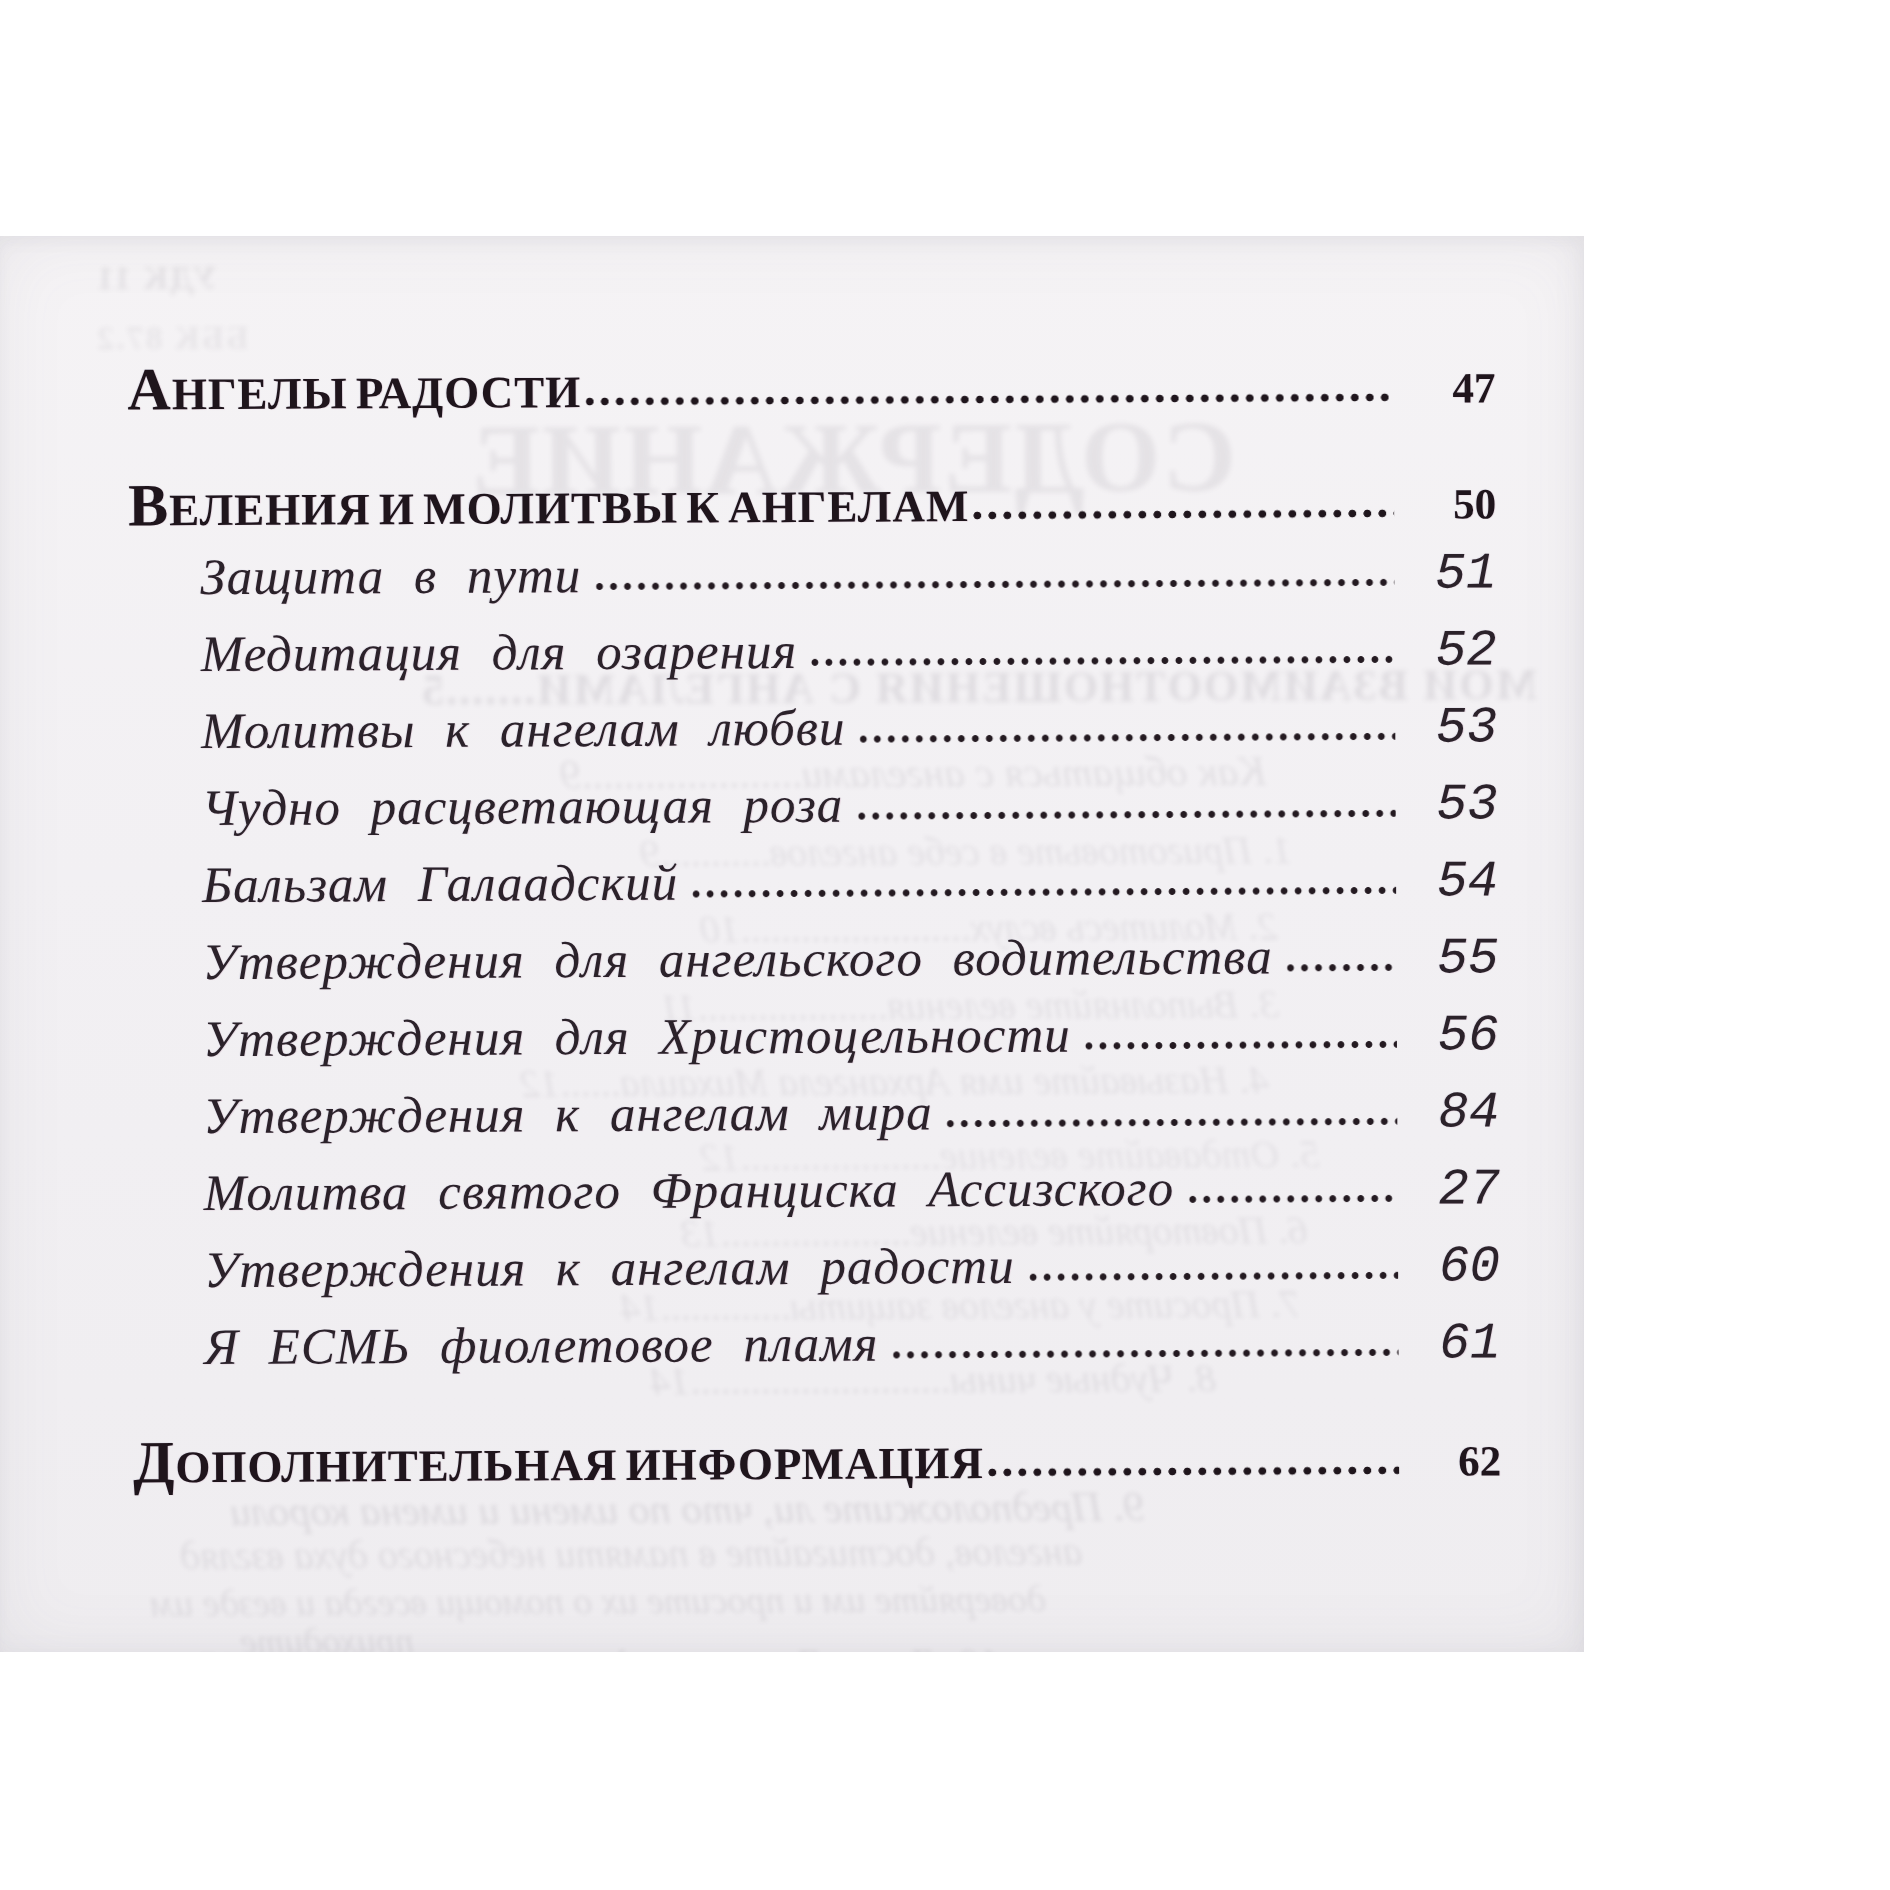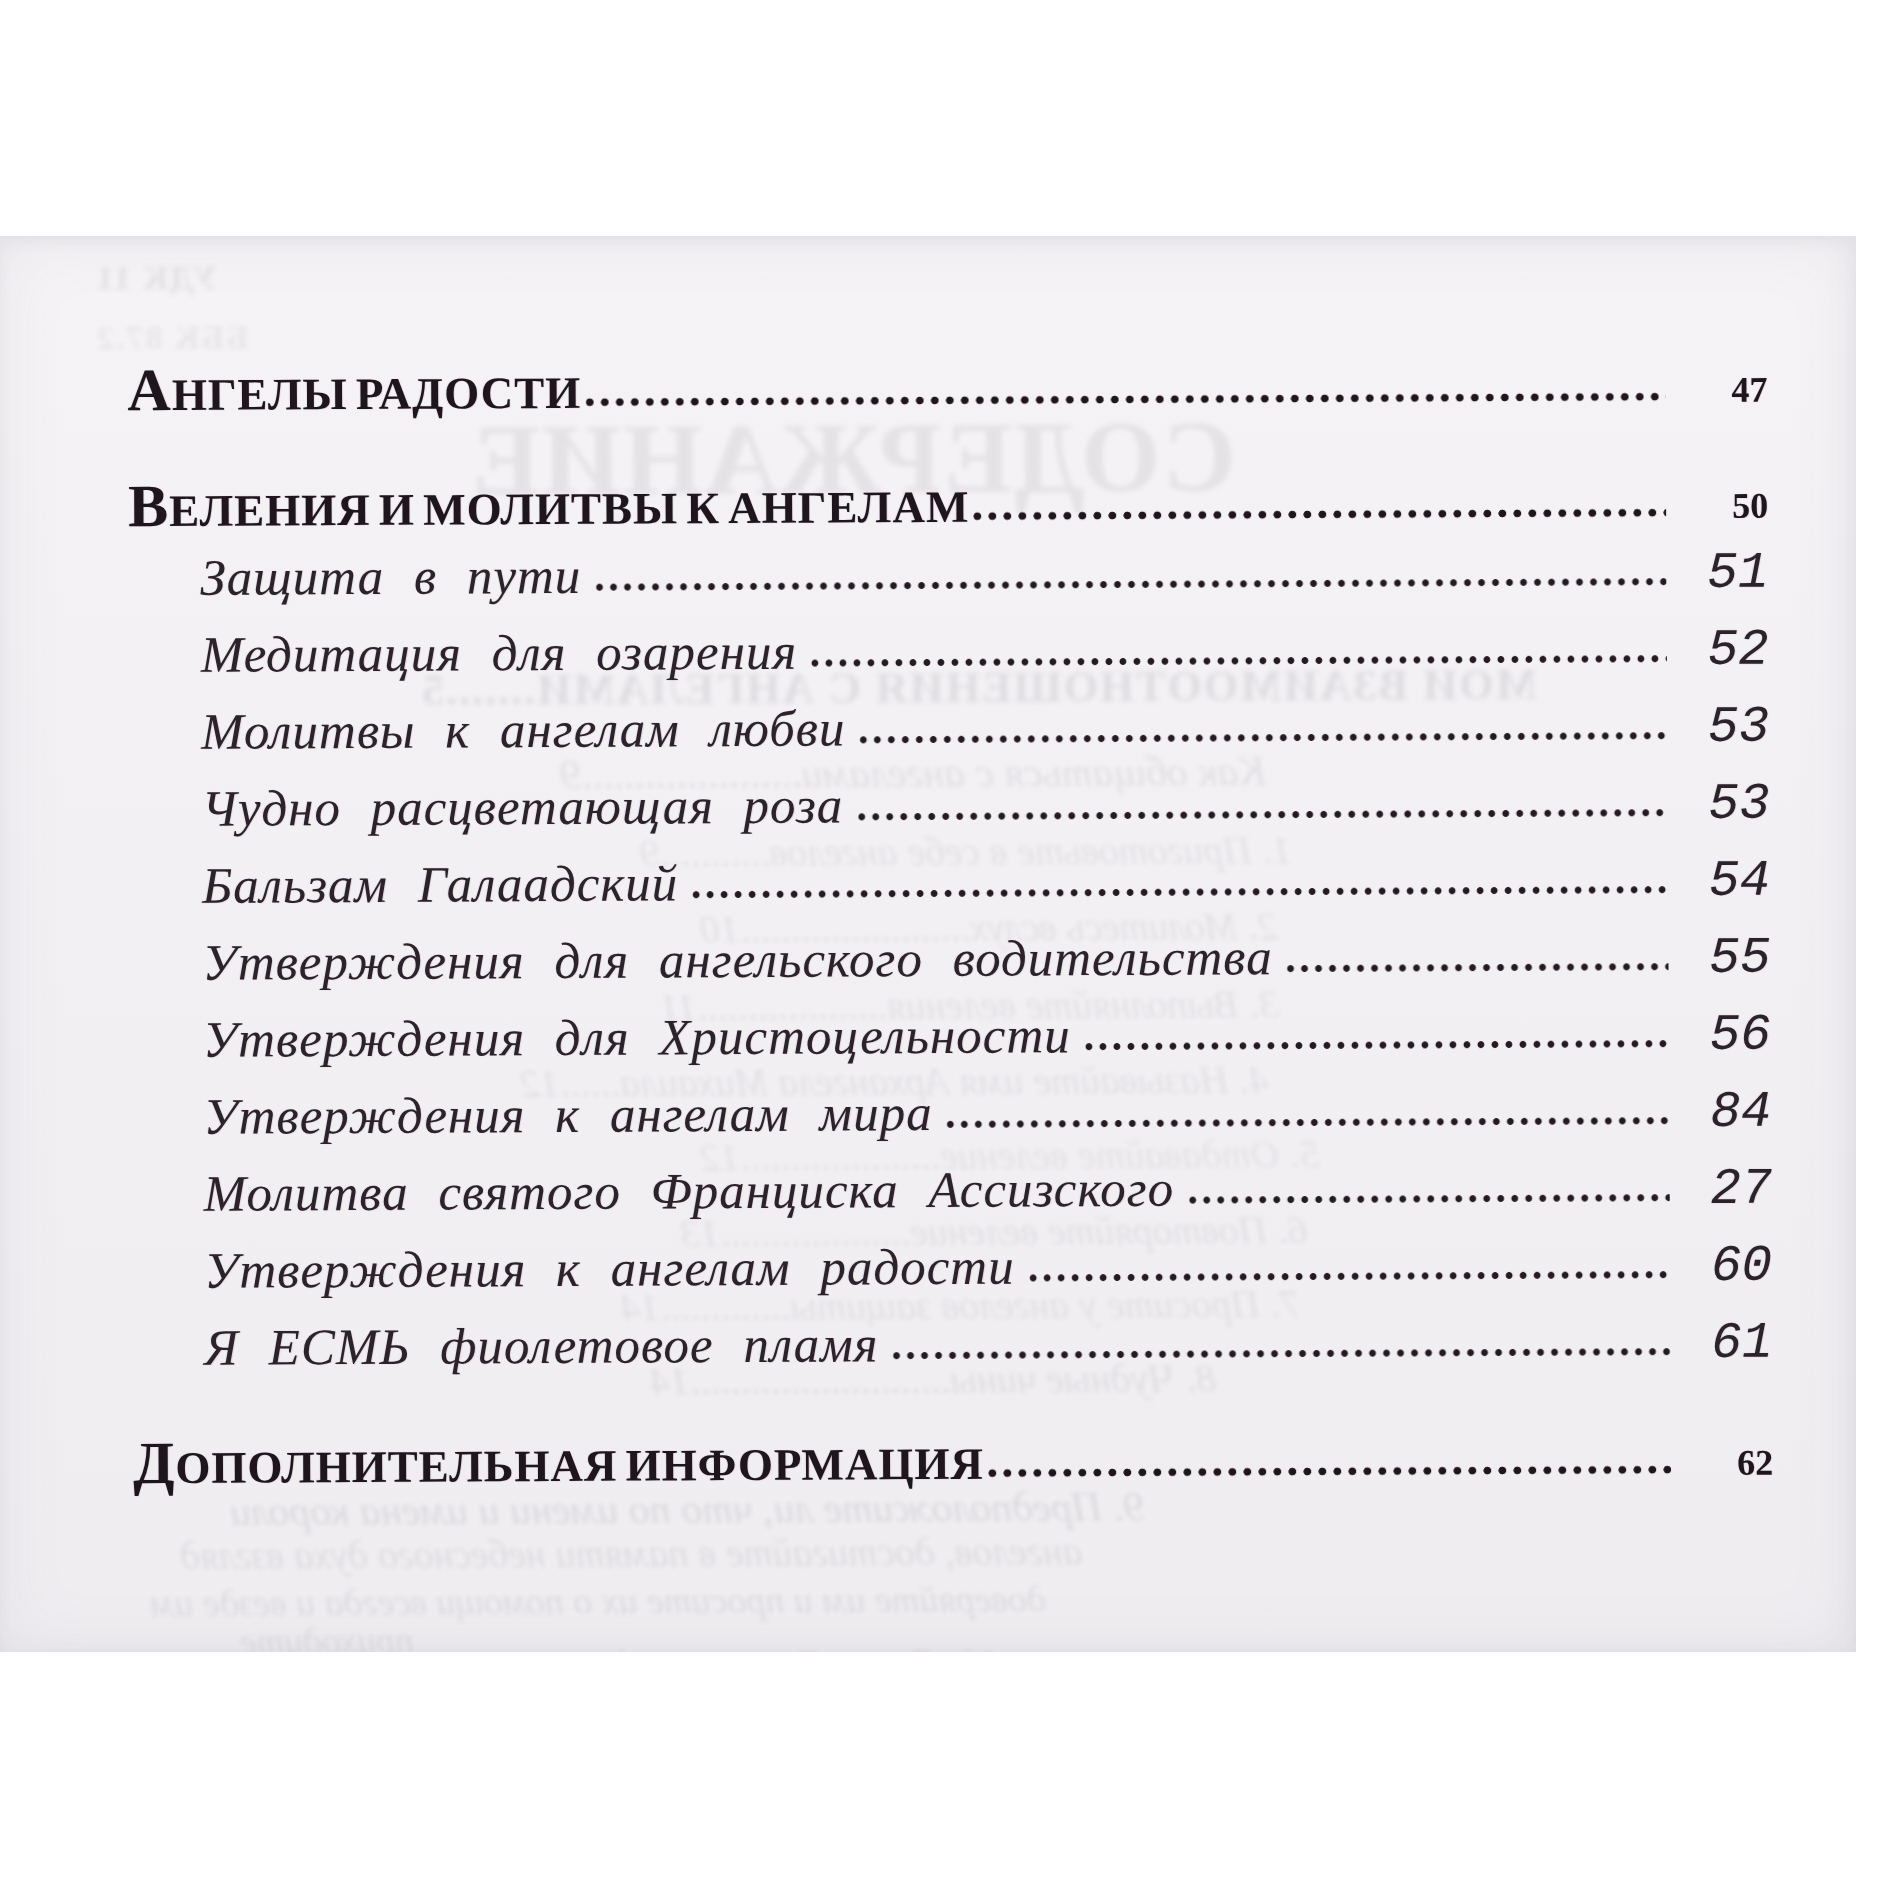--- a/index.html
+++ b/index.html
@@ -3,21 +3,21 @@
 <meta charset="utf-8">
 <style>
   html,body{margin:0;padding:0;}
   body{
     width:1890px;height:1890px;position:relative;overflow:hidden;
     background:#ffffff;
     font-family:"Liberation Serif","DejaVu Serif",serif;
   }
   
   .page{
-    position:absolute;left:0;top:236px;width:1856px;height:1416px;
+    position:absolute;left:0;top:236px;width:1584px;height:1416px;
     background:linear-gradient(180deg,#f5f3f5 0%,#f2f0f3 45%,#efedf0 100%);
     box-shadow:inset 0 0 70px rgba(120,110,128,.08),
                inset 0 6px 14px rgba(120,110,128,.05),
                inset -10px 0 24px rgba(120,110,128,.05);
   }
   
   .ghost-layer{position:absolute;inset:0;overflow:hidden;pointer-events:none;}
   .ghost{
     position:absolute;white-space:nowrap;line-height:1;
     color:#554d5c;transform:scaleX(-1) rotate(.3deg);
@@ -39,21 +39,21 @@
     background-size:14px 11px;background-repeat:repeat-x;background-position:left bottom;
     margin:0 6px 0 14px;
   }
   .row .pagenum{min-width:96px;text-align:right;white-space:nowrap;}
   
   .row.level-section{color:#1f151c;}
   .row.level-section .label{
     display:inline-block;font-weight:700;font-size:45px;letter-spacing:1px;word-spacing:-4px;
   }
   .row.level-section .label::first-letter{font-size:60px;}
-  .row.level-section .pagenum{font-weight:700;font-size:36px;}
+  .row.level-section .pagenum{font-weight:700;font-size:43px;}
   .row.level-section .dots{
     background-image:radial-gradient(circle at 4.2px 5.5px,#1f151c 3.5px,rgba(31,21,28,0) 4.2px);
     background-size:15px 11px;margin-left:4px;
   }
   
   .row.level-sub{color:#2b222a;}
   .row.level-sub .label{
     font-style:italic;font-size:51px;margin-left:72px;
     word-spacing:16px;letter-spacing:1px;
   }

